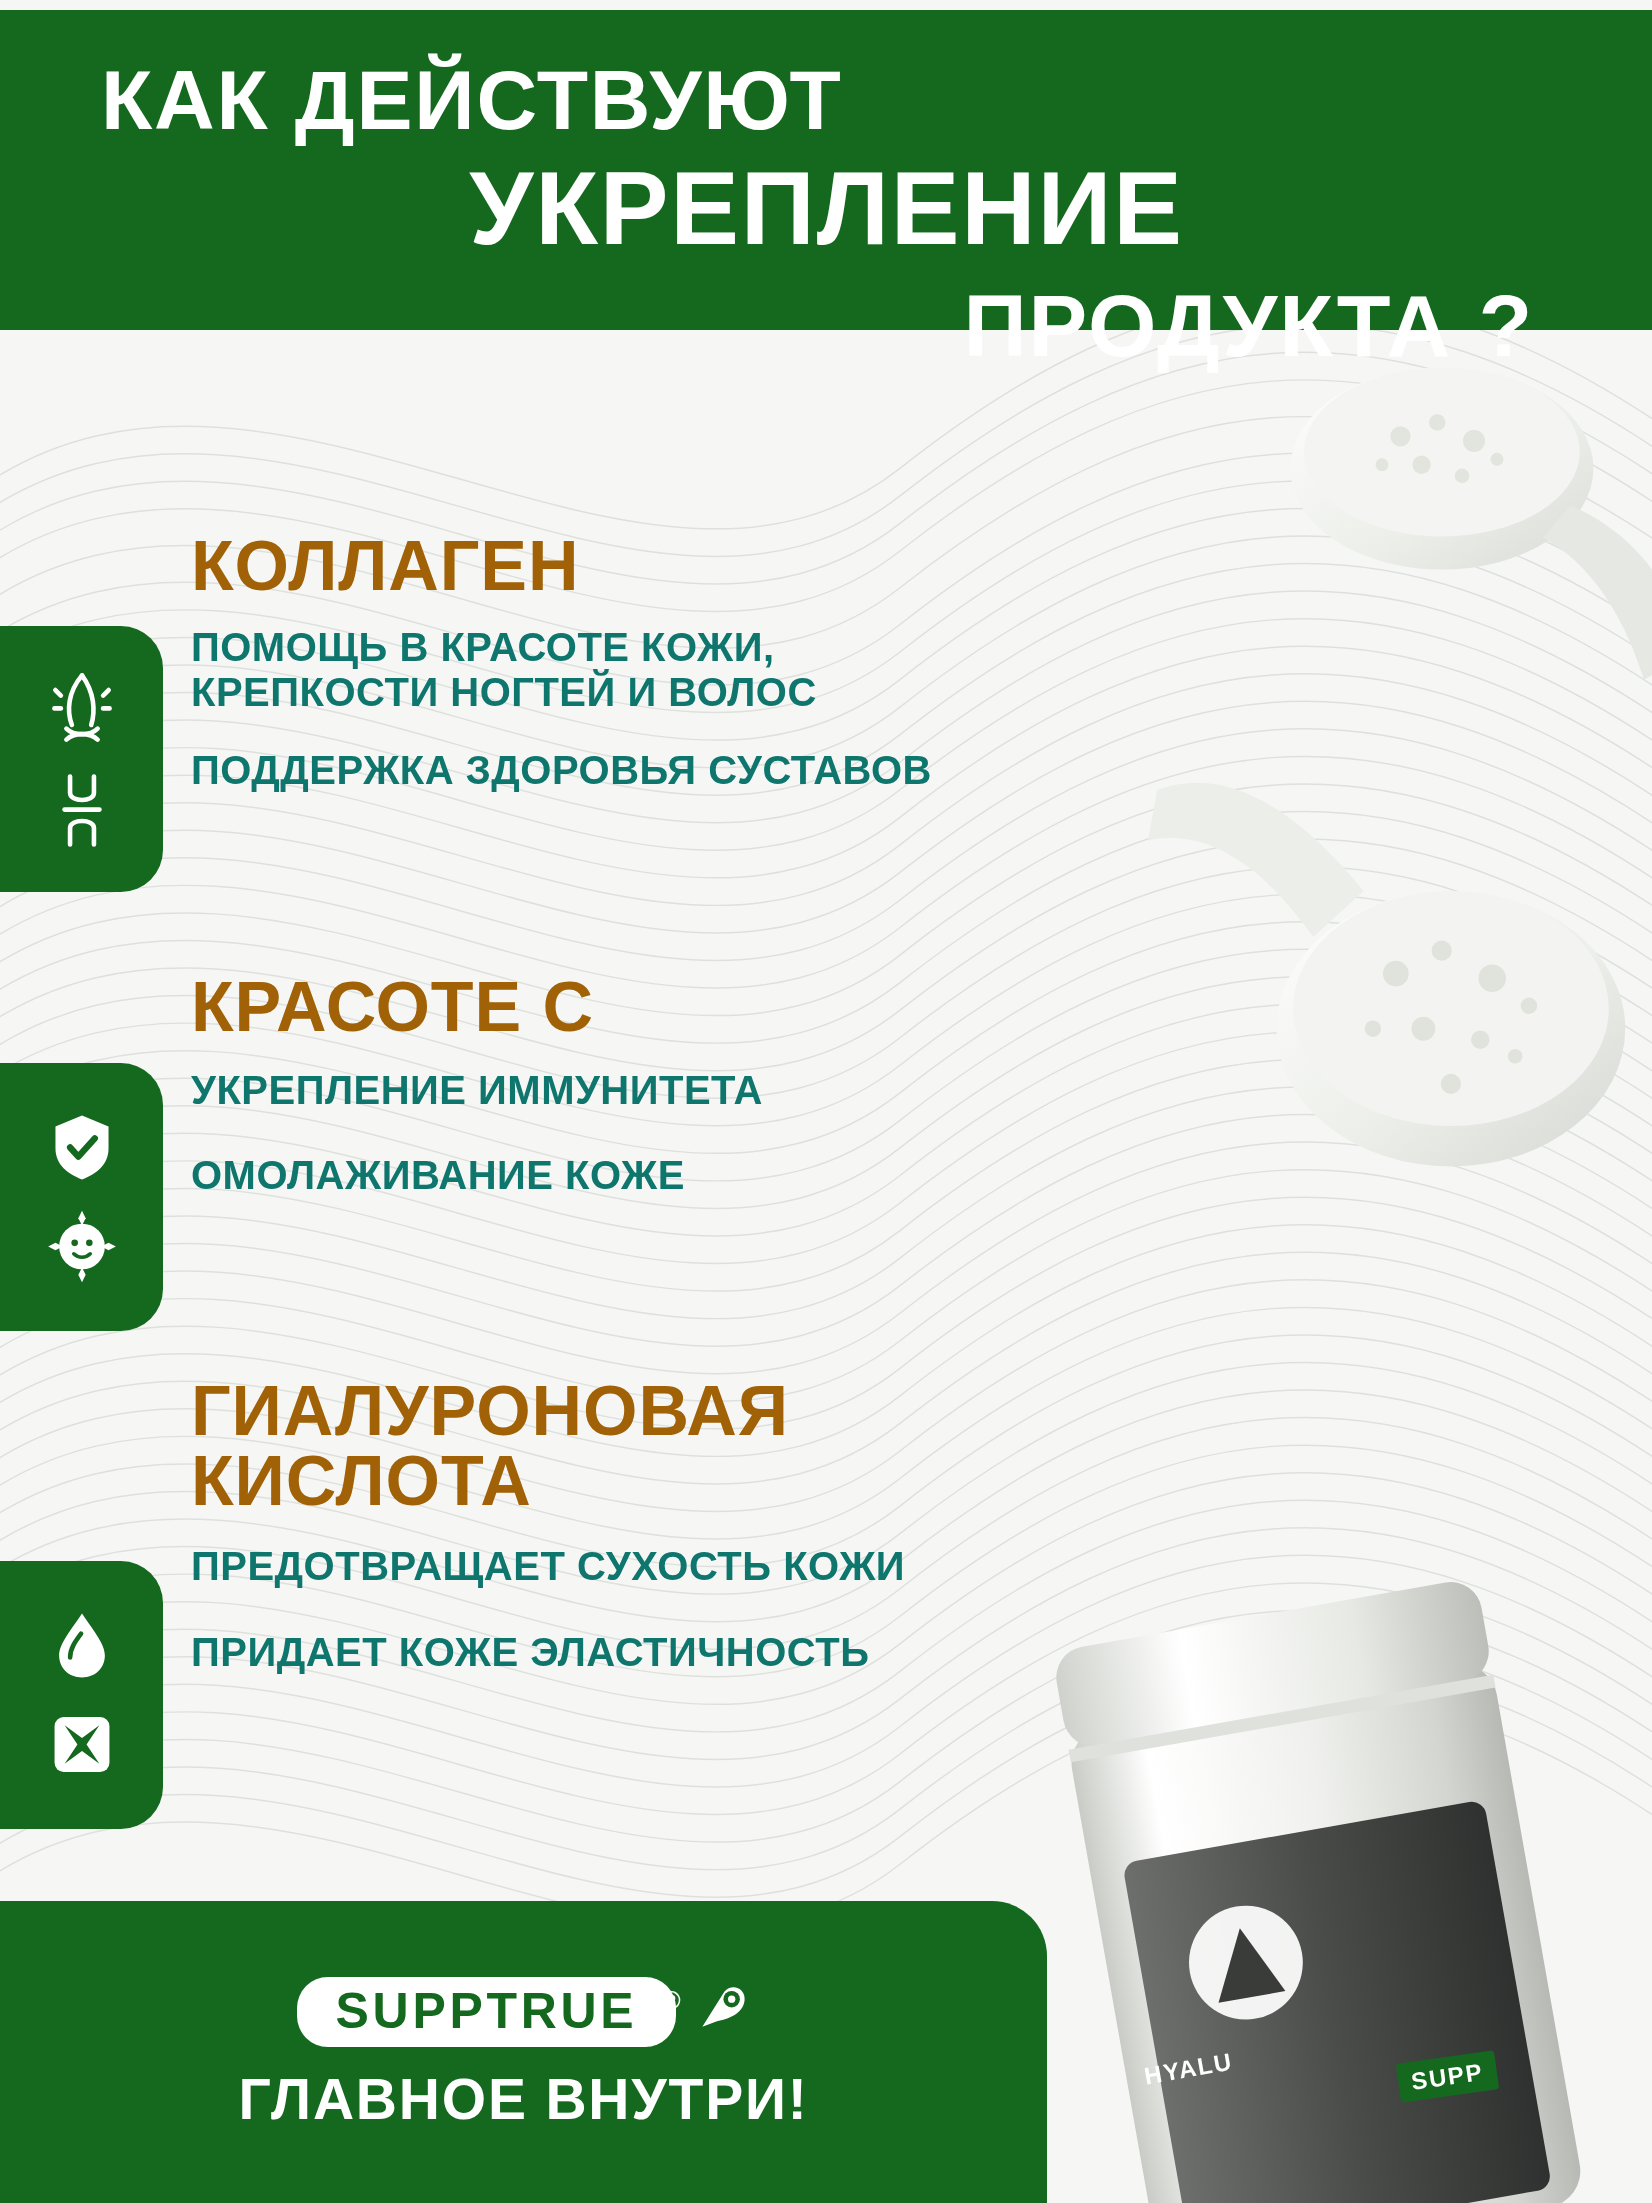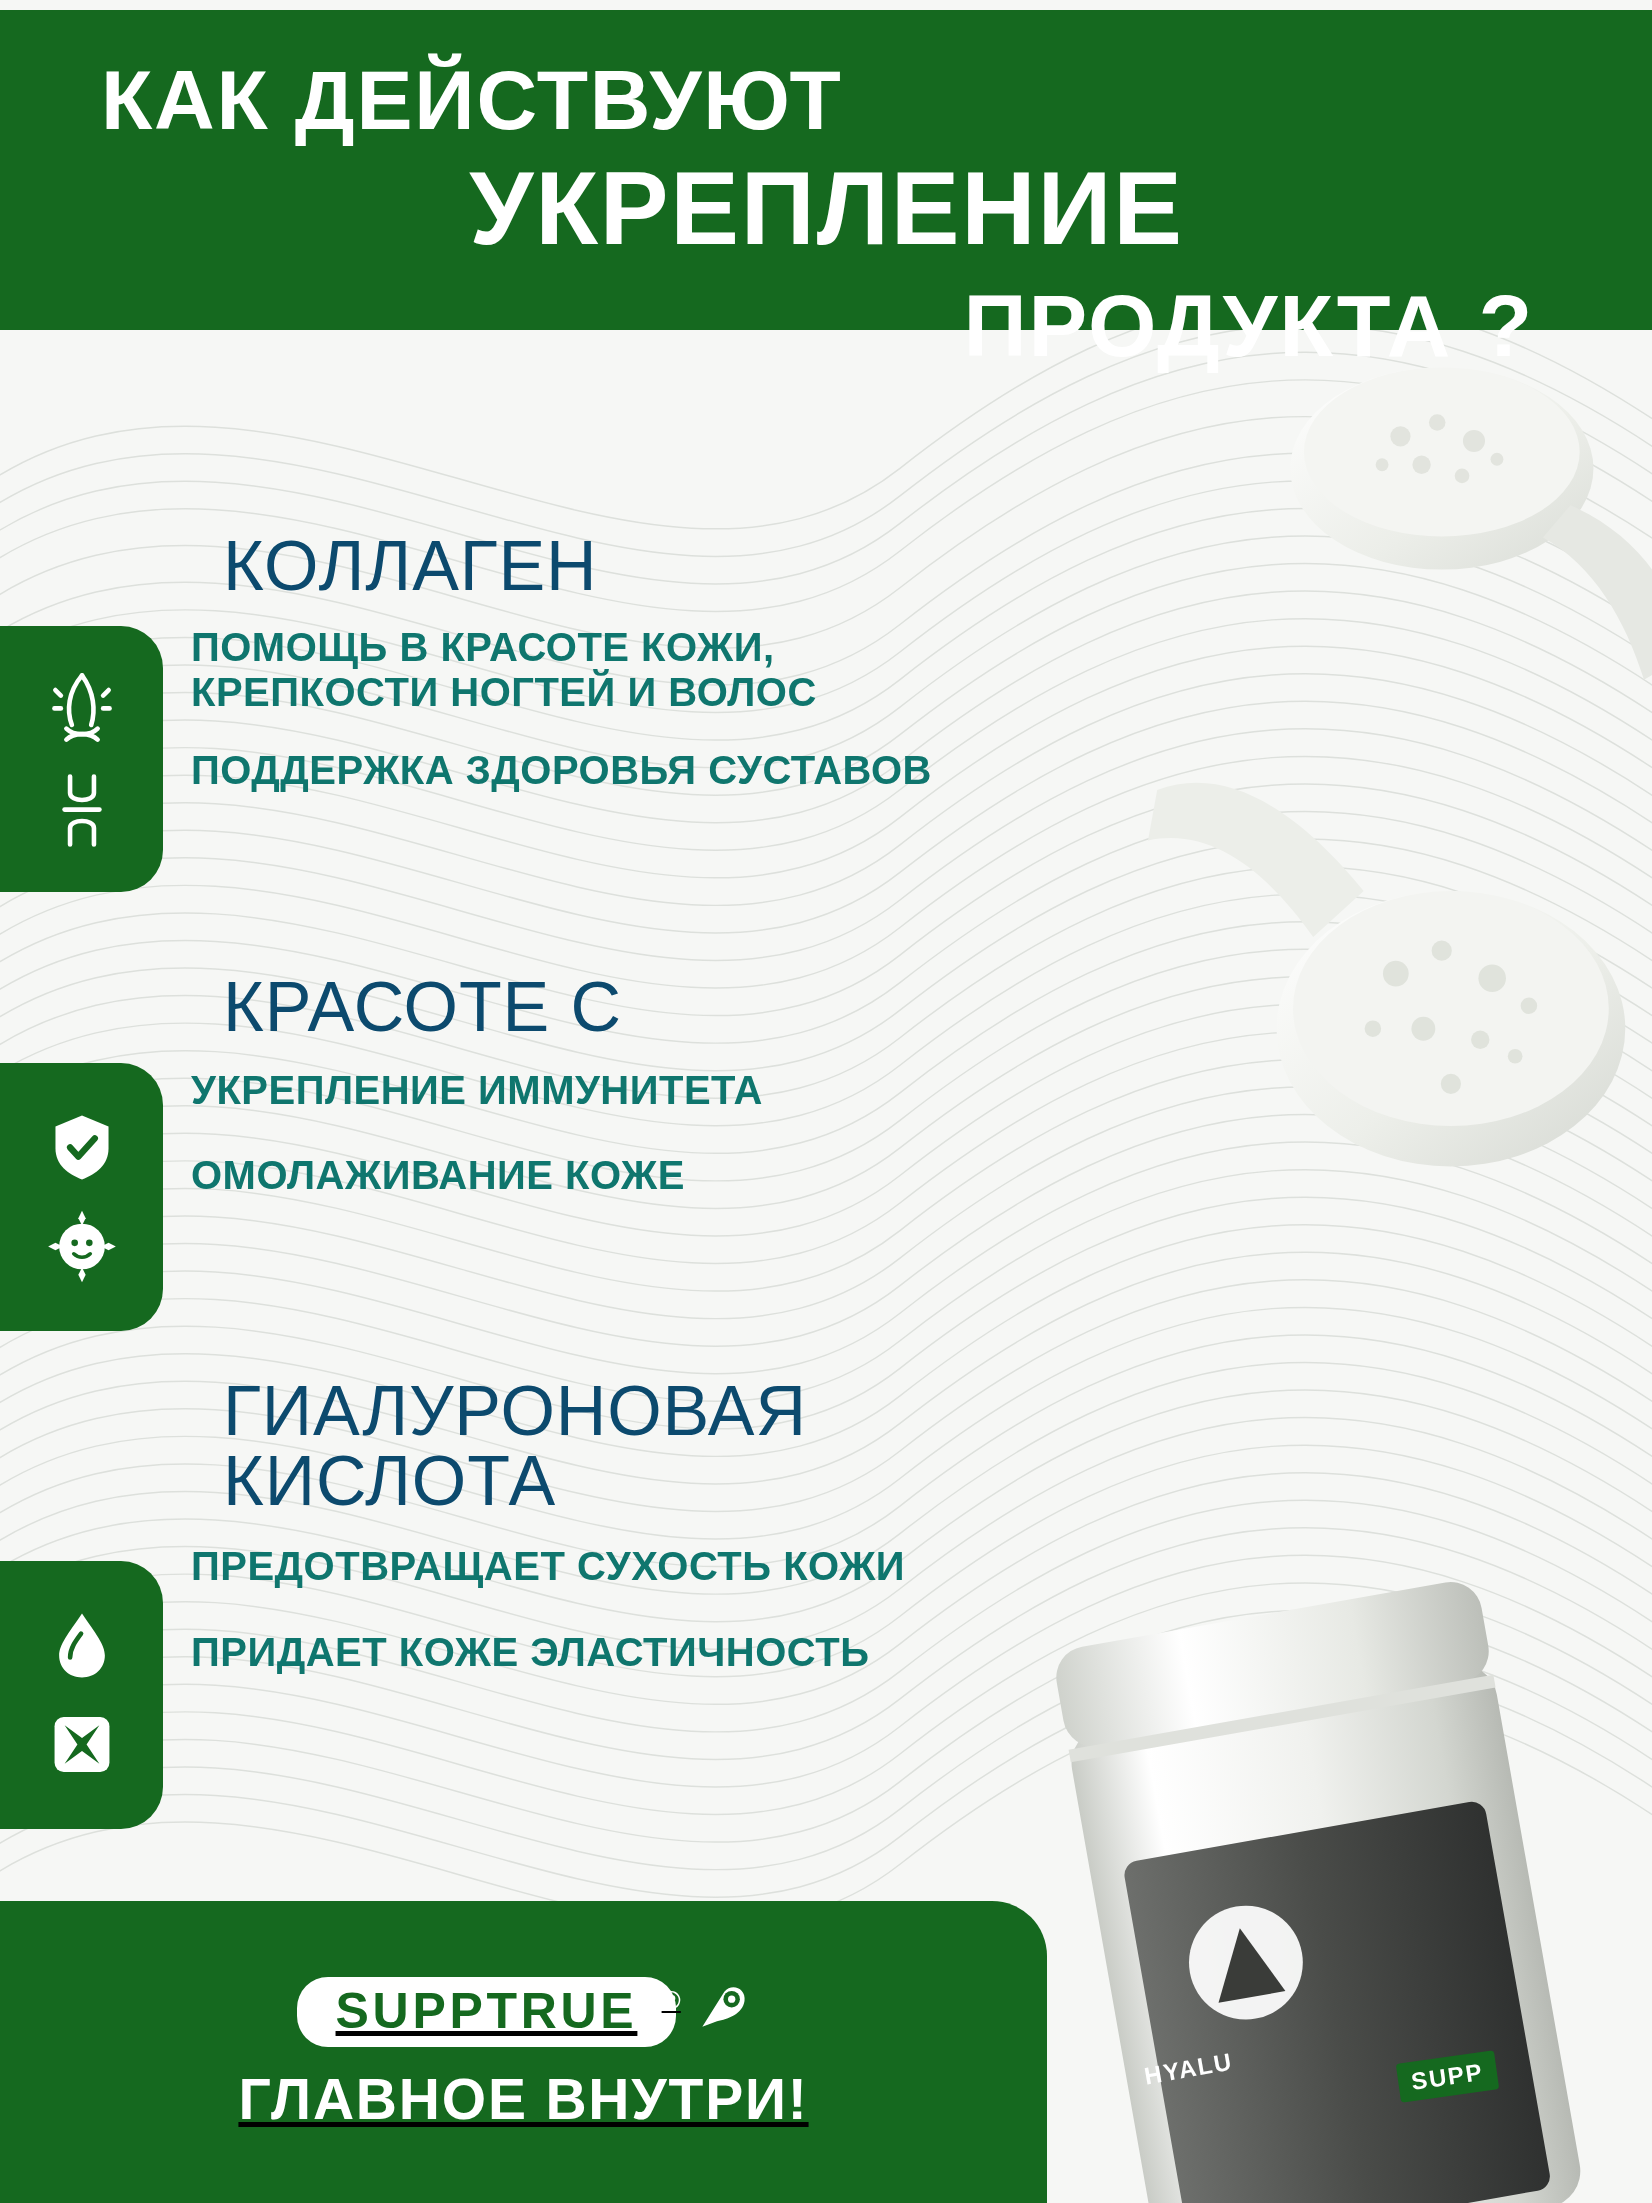--- a/index.html
+++ b/index.html
@@ -62,27 +62,26 @@
     letter-spacing: 1.8px;
     line-height: 1.05;
     text-align: right;
     padding-right: 64px;
     margin-top: 16.5px;
   }
 
   
   .section { position: absolute; z-index: 6; }
   .sect-title {
-    color: #0c4a6e;
+    color: #a16207;
     font-size: 70px;
-    font-weight: 400;
+    font-weight: 700;
     letter-spacing: 0.9px;
     line-height: 1.0;
     white-space: pre-line;
-    margin-left: 32px;
   }
   .sect-line {
     color: #0f766e;
     font-size: 40px;
     font-weight: 800;
     letter-spacing: 0.5px;
     line-height: 1.12;
     white-space: pre-line;
     margin-top: 16.5px;
   }
@@ -112,21 +111,20 @@
     width: 1047px;
     height: 303px;
     background: #15691f;
     border-radius: 0 55px 0 0;
     z-index: 8;
     display: flex;
     flex-direction: column;
     align-items: center;
     justify-content: center;
     gap: 24px;
-    text-decoration: underline;
   }
   .logo-row {
     display: flex;
     align-items: center;
     gap: 9.2px;
   }
   .logo-pill {
     background: #ffffff;
     color: #15691f;
     font-size: 50px;

